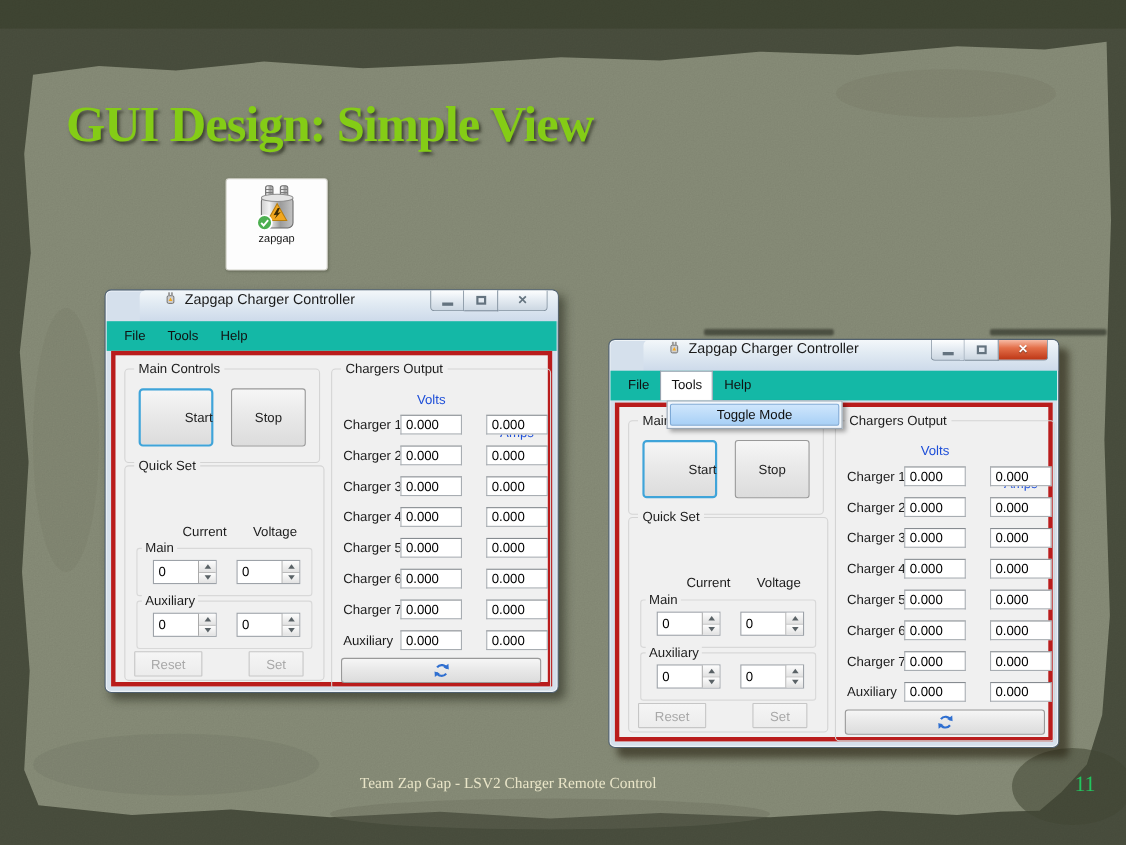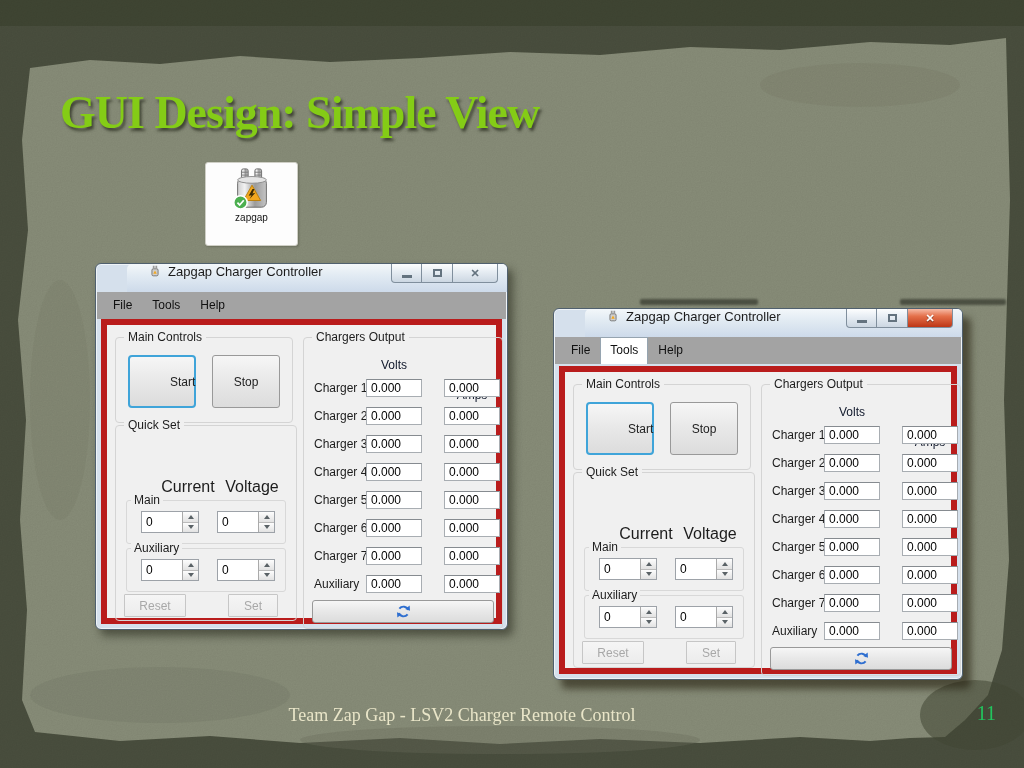--- a/index.html
+++ b/index.html
@@ -7,21 +7,21 @@
        font-family:"Liberation Sans",sans-serif;background:#4c5140;}
 
   .bg-svg{position:absolute;left:0;top:0;z-index:0;}
 
   .slide-title{position:absolute;left:60px;top:86px;z-index:2;
     font-family:"Liberation Serif",serif;font-weight:bold;font-size:46px;
     color:#84cc16;letter-spacing:-1px;
     text-shadow:2px 3px 3px rgba(28,31,19,.65);}
 
   .footer{position:absolute;left:0;top:705px;width:924px;text-align:center;z-index:2;
-    font-family:"Liberation Serif",serif;font-size:18px;color:#e9e5c8;}
+    font-family:"Liberation Serif",serif;font-size:14px;color:#e9e5c8;}
   .pagenum{position:absolute;right:28px;top:702px;z-index:2;
     font-family:"Liberation Serif",serif;font-size:20px;color:#22c55e;}
 
   
   .desktop-icon{position:absolute;left:205px;top:162px;width:93px;height:84px;z-index:2;
     background:#fdfdfd;border:1px solid #cfcfc6;border-radius:3px;box-sizing:border-box;
     display:flex;flex-direction:column;align-items:center;padding-top:3px;
     box-shadow:1px 1px 2px rgba(40,44,30,.25);}
   .desktop-icon .lbl{font-size:10px;color:#151515;margin-top:0;}
 
@@ -42,42 +42,42 @@
     display:flex;align-items:center;justify-content:center;}
   .cap:first-child{border-radius:0 0 0 4px;}
   .cap + .cap{border-left:none;}
   .cap-close{width:45px;border-radius:0 0 4px 0;}
   .cap-close.red{background:linear-gradient(#f7bba6,#e4704a 40%,#bd3615);}
   .cap-close.red .glyph-x{color:#fff;text-shadow:0 1px 1px rgba(0,0,0,.45);}
   .glyph-min{width:10px;height:3px;background:#64737f;margin-top:7px;}
   .glyph-max{width:9px;height:8px;border:2px solid #64737f;box-sizing:border-box;}
   .glyph-x{font-size:11px;font-weight:bold;color:#64737f;line-height:1;}
 
-  .menubar{position:absolute;left:1px;right:1px;top:28px;height:27px;background:#a3a3a3;
+  .menubar{position:absolute;left:1px;right:1px;top:28px;height:27px;background:#14b8a6;
     display:flex;padding-left:6px;box-sizing:border-box;}
   .menu-item{font-size:12px;color:#111;padding:6px 10px 0;}
   .menu-item.open{background:#fff;border:1px solid #96a4b0;border-bottom:none;padding:5px 9px 0;}
 
   .client{position:absolute;left:5px;right:5px;bottom:5px;top:55px;background:#f0f0f0;
-    border:6px solid #b91c1c;box-sizing:border-box;}
+    border:4px solid #b91c1c;box-sizing:border-box;}
   .win-right .client{top:57px;}
 
   .group{position:absolute;border:1px solid #d4d4d4;border-radius:4px;box-sizing:border-box;}
   .glabel{position:absolute;top:-8px;left:8px;background:#f0f0f0;padding:0 4px;
     font-size:12px;color:#1c1c1c;line-height:15px;white-space:nowrap;}
   .g-main{left:8px;top:12px;width:178px;height:86px;}
   .btn{font-family:inherit;font-size:12px;color:#222;
     background:linear-gradient(#f6f6f6,#e9e9e9 45%,#dcdcdc);
     border:1px solid #999;border-radius:3px;}
   .btn-start{position:absolute;left:12px;top:17px;width:68px;height:53px;
     border:2px solid #3fa4d9;border-radius:4px;padding-left:40px;}
   .btn-stop{position:absolute;left:96px;top:17px;width:68px;height:53px;}
 
   .g-quick{left:8px;top:100px;width:182px;height:196px;}
-  .qhead{position:absolute;top:52px;width:60px;text-align:center;font-size:16px;color:#1c1c1c;}
+  .qhead{position:absolute;top:52px;width:60px;text-align:center;font-size:12px;color:#1c1c1c;}
   .qh-cur{left:42px;}.qh-volt{left:106px;}
   .subgroup{position:absolute;left:10px;width:158px;height:42px;border:1px solid #d8d8d8;border-radius:3px;}
   .sg-main{top:74px;}.sg-aux{top:122px;}
   .subgroup .glabel{left:4px;padding:0 3px;}
   .spinner{position:absolute;top:10px;width:58px;height:22px;background:#fff;
     border:1px solid #9da2a8;display:flex;box-sizing:border-box;}
   .sp1{left:14px;}.sp2{left:90px;}
   .spin-val{flex:1;font-size:12px;padding:3px 0 0 4px;color:#000;}
   .spin-btns{width:15px;display:flex;flex-direction:column;border-left:1px solid #aaa;}
   .spin-b{flex:1;background:linear-gradient(#fdfdfd,#e2e2e2);position:relative;}
@@ -85,21 +85,21 @@
   .spin-b::after{content:"";position:absolute;left:50%;top:50%;transform:translate(-50%,-50%);
     border-left:3px solid transparent;border-right:3px solid transparent;}
   .spin-b.up::after{border-bottom:4px solid #5a6266;}
   .spin-b.dn::after{border-top:4px solid #5a6266;}
   .btn-dis{position:absolute;font-family:inherit;font-size:12px;color:#a8a8a8;
     background:linear-gradient(#f5f5f5,#ececec);border:1px solid #c6c6c6;border-radius:1px;}
   .b-reset{left:8px;top:168px;width:62px;height:23px;}
   .b-set{left:112px;top:168px;width:50px;height:23px;}
 
   .g-out{left:196px;top:12px;width:200px;height:292px;}
-  .ohead{position:absolute;top:20px;width:56px;text-align:center;font-size:12px;color:#0f172a;}
+  .ohead{position:absolute;top:20px;width:56px;text-align:center;font-size:12px;color:#1d4ed8;}
   .oh-volts{left:62px;}.oh-amps{left:140px;margin-top:30px;}
   .rows{position:absolute;left:0;right:0;top:38px;}
   .co-row{height:28px;position:relative;}
   .co-label{position:absolute;left:10px;top:5px;font-size:12px;color:#1c1c1c;}
   .tfield{position:absolute;top:3px;width:56px;height:18px;background:#fff;box-sizing:border-box;
     border:1px solid #a8adb2;border-top-color:#868b90;font-size:12px;color:#000;padding:1px 0 0 4px;}
   .f-volts{left:62px;}.f-amps{left:140px;}
   .btn-refresh{position:absolute;left:8px;right:8px;top:262px;height:23px;
     display:flex;align-items:center;justify-content:center;}
   .refresh-ico{width:15px;height:15px;}
@@ -337,20 +337,23 @@
     <div class="cap cap-close red">
         <span class="glyph-x">✕</span>
       </div>
   </div>
   <div class="menubar">
     <span class="menu-item">File</span>
     <span class="menu-item open">Tools</span>
     <span class="menu-item">Help</span>
   </div>
 
+  <div class="dropdown">
+    <div class="dd-item">Toggle Mode</div>
+  </div>
 
   <div class="client">
 
     <div class="group g-main">
       <span class="glabel">Main Controls</span>
       <button class="btn btn-start">Start</button>
       <button class="btn btn-stop">Stop</button>
     </div>
 
     <div class="group g-quick">

